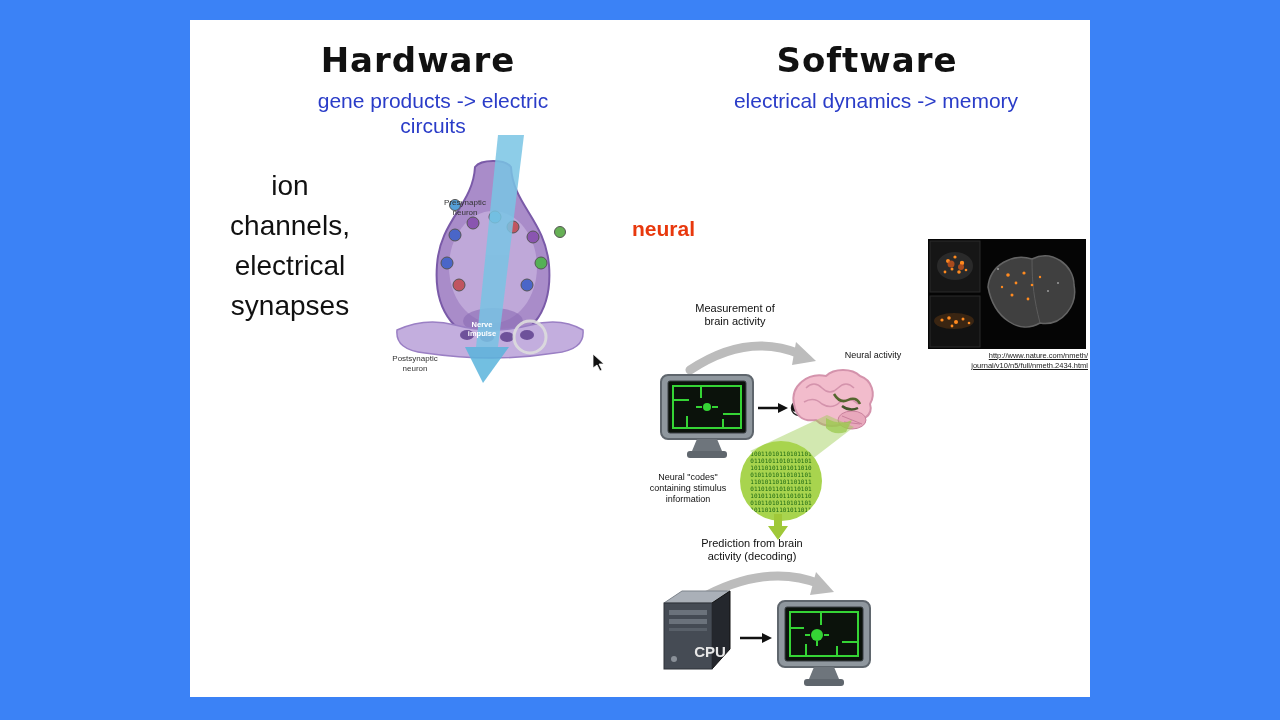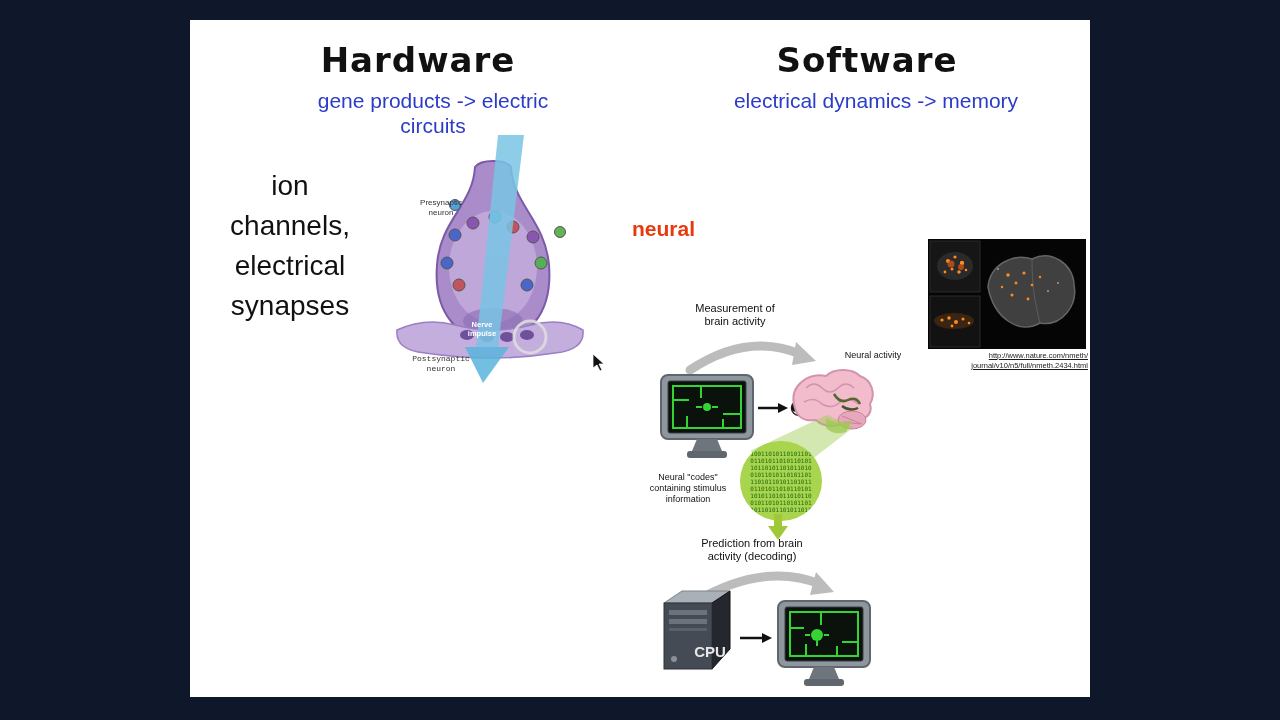--- a/index.html
+++ b/index.html
@@ -1,16 +1,16 @@
 <!DOCTYPE html>
 <html style="--accent-blue: #2a3cc8; --accent-red: #e8380d; --blob-green: #a8d44e; --binary-green: #1f6b14; --maze-green: #35d435;"><head>
 <meta charset="utf-8">
 <style>
   html,body{margin:0;padding:0;background:#000;}
-  .stage{position:relative;width:1280px;height:720px;background:#0f172a;overflow:hidden;
+  .stage{position:relative;width:1280px;height:720px;background:#3b82f6;overflow:hidden;
          font-family:"Liberation Sans",sans-serif;}
   .slide{position:absolute;left:190px;top:20px;width:900px;height:677px;background:#ffffff;}
   .abs{position:absolute;}
   .lbl{position:absolute;white-space:pre-line;color:#222;line-height:1.2;}
   .title{font-weight:bold;color:#111;font-size:34px;letter-spacing:1px;
          font-family:"DejaVu Sans",sans-serif;text-align:center;}
   .subtitle{color:var(--accent-blue,#2a3cc8);font-size:21px;text-align:center;}
   .bodytext{font-size:28px;line-height:40px;color:#111;text-align:center;}
   .neural{color:var(--accent-red,#e8380d);font-weight:bold;font-size:21px;margin-top:46px;}
   .tiny{font-size:8px;color:#333;text-align:center;}
@@ -70,25 +70,25 @@
         <ellipse cx="112" cy="202" rx="7" ry="5"></ellipse>
         <ellipse cx="132" cy="200" rx="7" ry="5"></ellipse>
       </g>
       <circle cx="135" cy="202" r="16" fill="none" stroke="#dddddd" stroke-width="3" opacity="0.9"></circle>
 
       <g opacity="0.85">
         <polygon points="103,0 129,0 103,212 81,212" fill="#79c4e4"></polygon>
         <polygon points="70,212 114,212 88,248" fill="#5ab4dc"></polygon>
       </g>
     </svg>
-    <div class="lbl tiny" style="left:220px;top:178px;width:62px;text-align:center;">Presynaptic
+    <div class="lbl tiny" style="left:244px;top:178px;width:62px;text-align:center;">Presynaptic
 neuron</div>
     <div class="lbl impulse" style="left:272px;top:280px;width:40px;margin-top:20px;">Nerve
 impulse</div>
-    <div class="lbl tiny" style="left:220px;top:334px;width:62px;font-family:Liberation Mono, monospace;">Postsynaptic
+    <div class="lbl tiny" style="left:194px;top:334px;width:62px;">Postsynaptic
 neuron</div>
 
     <div class="lbl diag" style="left:455px;top:282px;width:180px;">Measurement of
 brain activity</div>
 
     <svg class="abs" style="left:492px;top:310px;" width="140" height="48" viewBox="0 0 140 48">
       <path d="M8,40 Q65,2 118,24" stroke="#bcbcbc" stroke-width="9" fill="none" stroke-linecap="round"></path>
       <polygon points="134,31 114,12 110,35" fill="#bcbcbc"></polygon>
     </svg>
 

